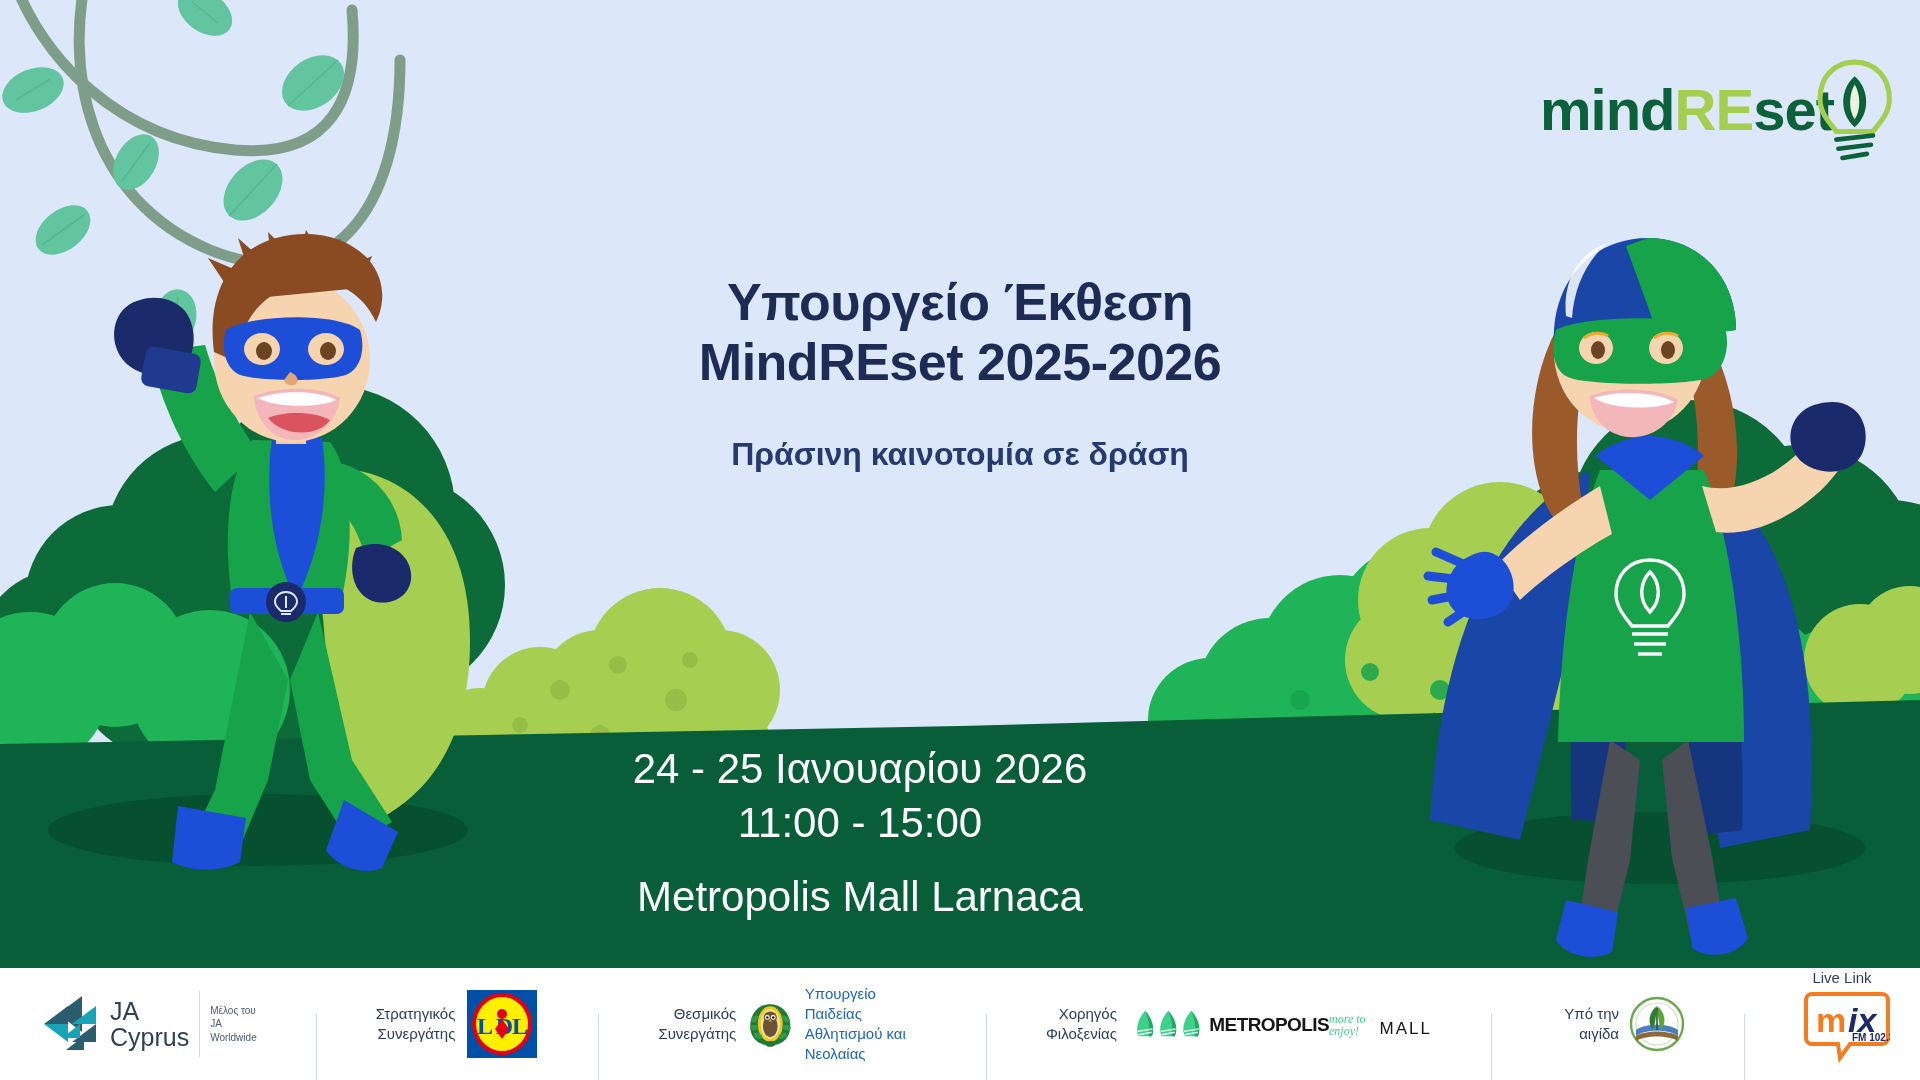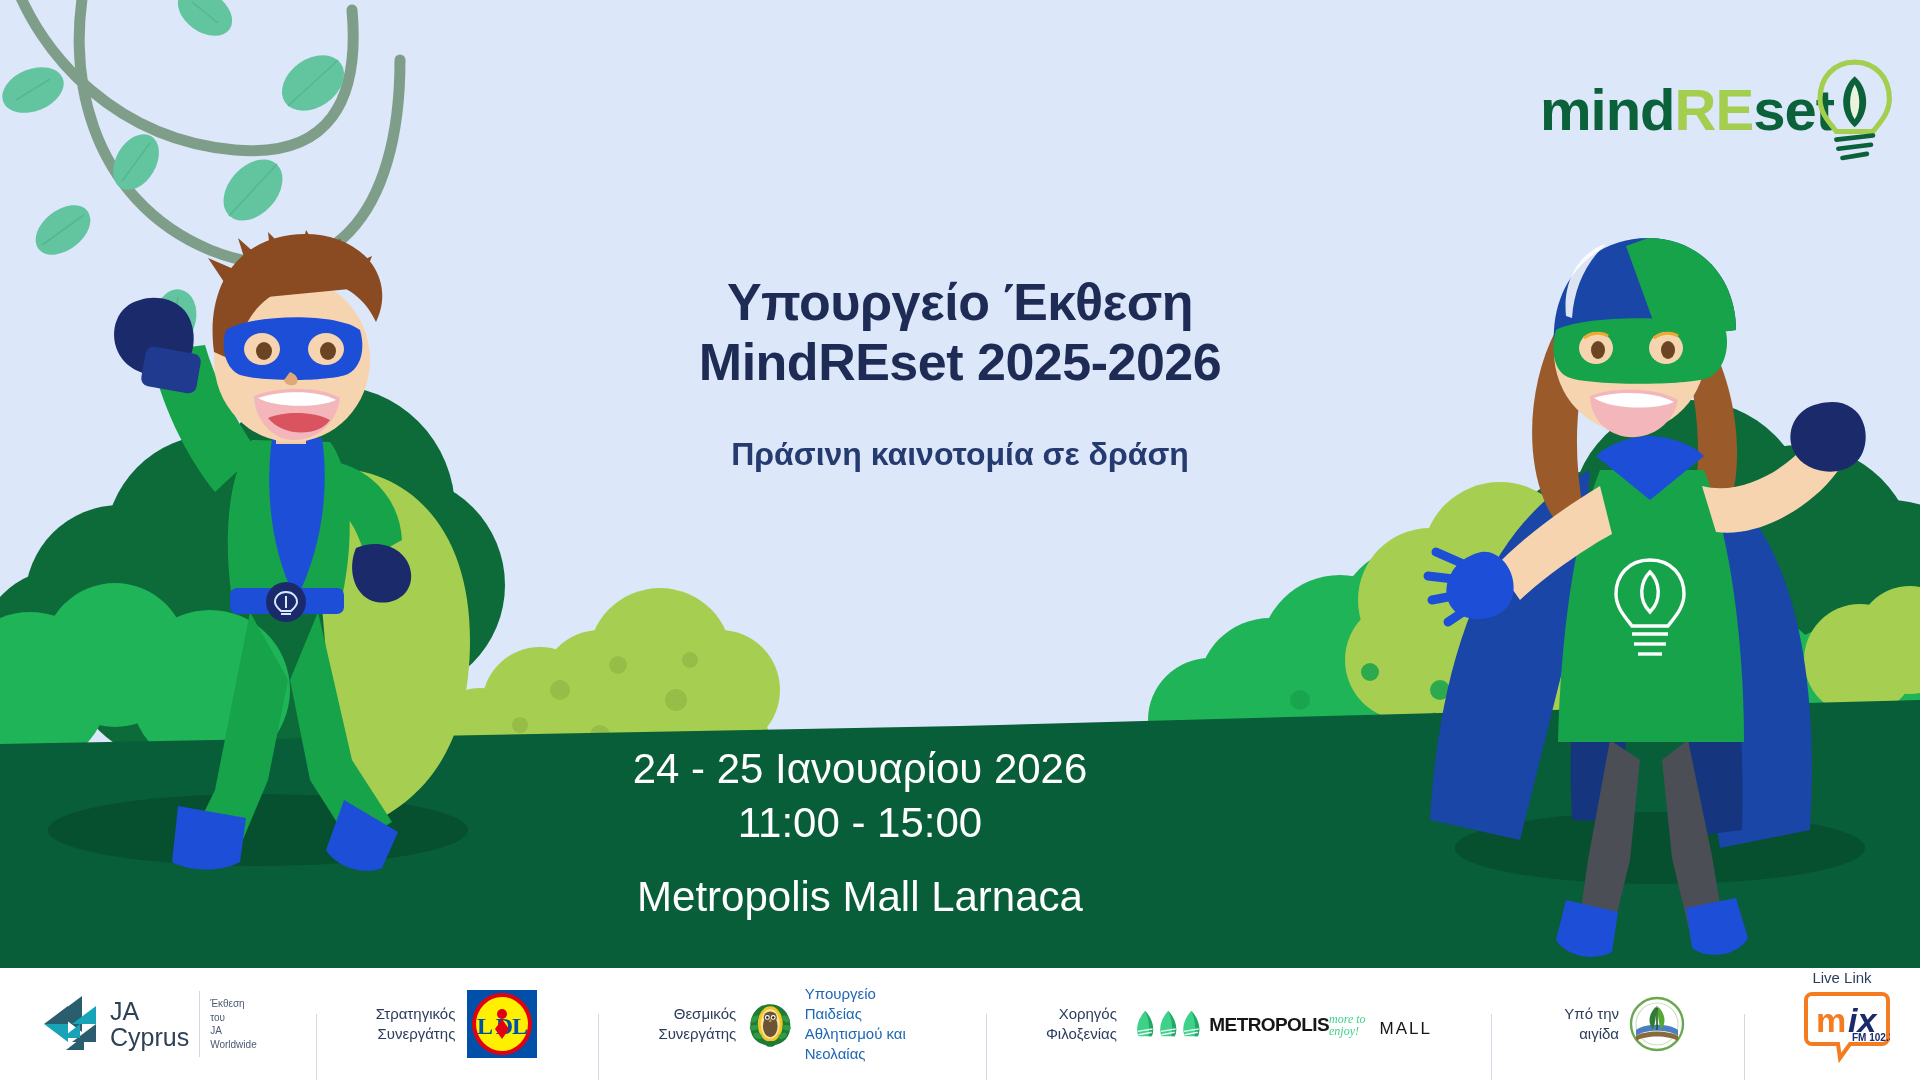--- a/index.html
+++ b/index.html
@@ -399,21 +399,21 @@
             <polygon points="30,30 54,12 54,30" fill="#18a3b8"></polygon>
             <polygon points="30,48 54,30 54,48" fill="#2a5d6e"></polygon>
             <polygon points="20,44 38,30 38,44" fill="#18a3b8"></polygon>
             <polygon points="24,56 42,42 42,56" fill="#2a5d6e"></polygon>
           </g>
         </svg>
         <div style="padding-left:10px;font-size:25px;line-height:1.04;color:#2e4156;font-weight:500;white-space:pre-line;">JA
 Cyprus</div>
       </div>
       <div class="f-divider"></div>
-      <div class="ja-sub" style="padding-left:0;">Έκθεση του
+      <div class="ja-sub" style="padding-left:0;">Μέλος του
 JA Worldwide</div>
     </div>
 
     <div class="f-divider"></div>
 
     <div class="f-group">
       <div class="f-label" style="text-align:right;">Στρατηγικός
 Συνεργάτης</div>
       <div class="f-logo">
         <svg width="74" height="72" viewBox="0 0 74 72">

